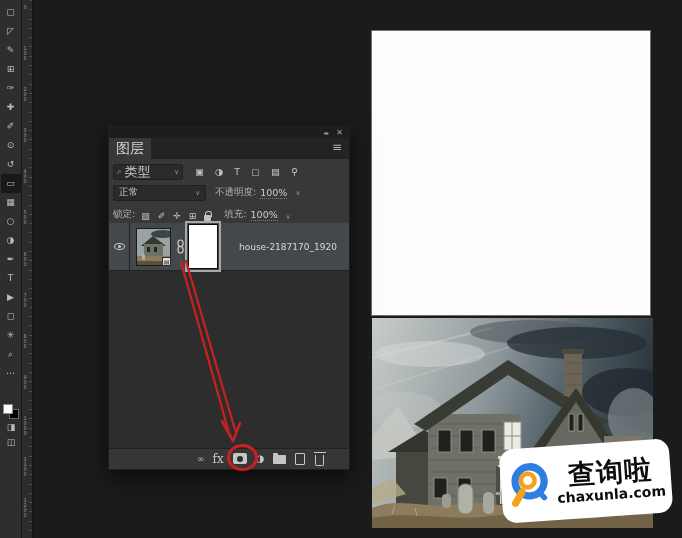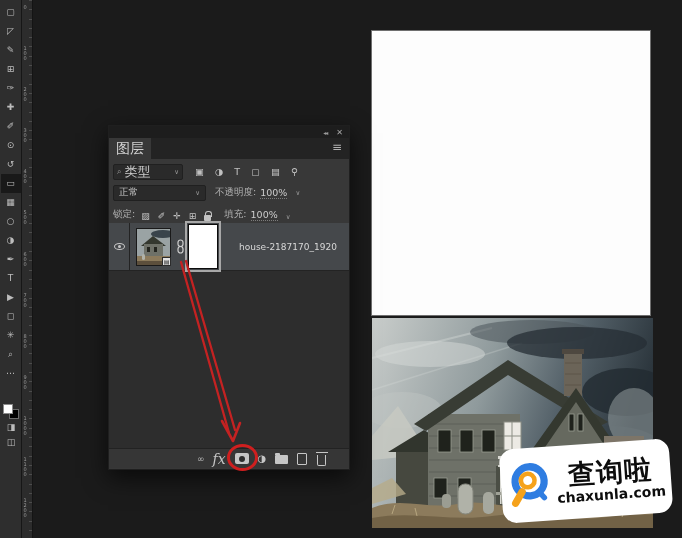--- a/index.html
+++ b/index.html
@@ -83,22 +83,22 @@
   .maskthumb { width:30px; height:45px; background:#ffffff; border:1px solid #0c0c0c;
     outline:2px solid #a8a8a8; outline-offset:1px; flex:none; }
   .layer-name { font-size:9px; color:#d8d8d8; margin-left:21px; white-space:nowrap; }
   .thumb-bg { width:27px; height:40px; background:#ffffff; border:1px solid #9a9a9a; margin-left:6px; flex:none; }
   .bg-name { font-size:10px; color:#c9c9c9; margin-left:15px; }
 
   .bottom-bar { position:absolute; left:0; right:0; top:322px; height:20px; background:#363636;
     border-top:1px solid #222222; display:flex; align-items:center; padding-left:88px; }
   .bb { display:flex; align-items:center; justify-content:center; }
   .link-glyph { font-size:9px; color:#b8b8b8; }
-  .fx-glyph { font-style:italic; font-family:"DejaVu Serif","Liberation Serif",serif;
-    font-size:14px; color:#c6c6c6; margin-left:8px; }
+  .fx-glyph { font-family:"DejaVu Serif","Liberation Serif",serif;
+    font-size:12px; color:#c6c6c6; margin-left:8px; }
   .maskbtn { width:14px; height:11px; background:#c6c6c6; border-radius:2px; position:relative; margin-left:9px; }
   .maskbtn::after { content:''; position:absolute; left:4px; top:2.5px; width:6px; height:6px;
     border-radius:50%; background:#2e2e2e; }
   .adj-glyph { font-size:10px; color:#c6c6c6; margin-left:9px; }
   .foldericon { width:13px; height:9px; background:#c6c6c6; border-radius:1px; position:relative; margin-left:9px; margin-top:2px; }
   .foldericon::before { content:''; position:absolute; top:-2px; left:0; width:5px; height:2px;
     background:#c6c6c6; border-radius:1px 1px 0 0; }
   .newlayericon { width:10px; height:12px; border:1.3px solid #c6c6c6; border-radius:1px; margin-left:9px; }
   .trashicon { width:9px; height:11px; border:1.3px solid #c6c6c6; border-top:none;
     border-radius:0 0 2px 2px; position:relative; margin-left:10px; margin-top:3px; }

